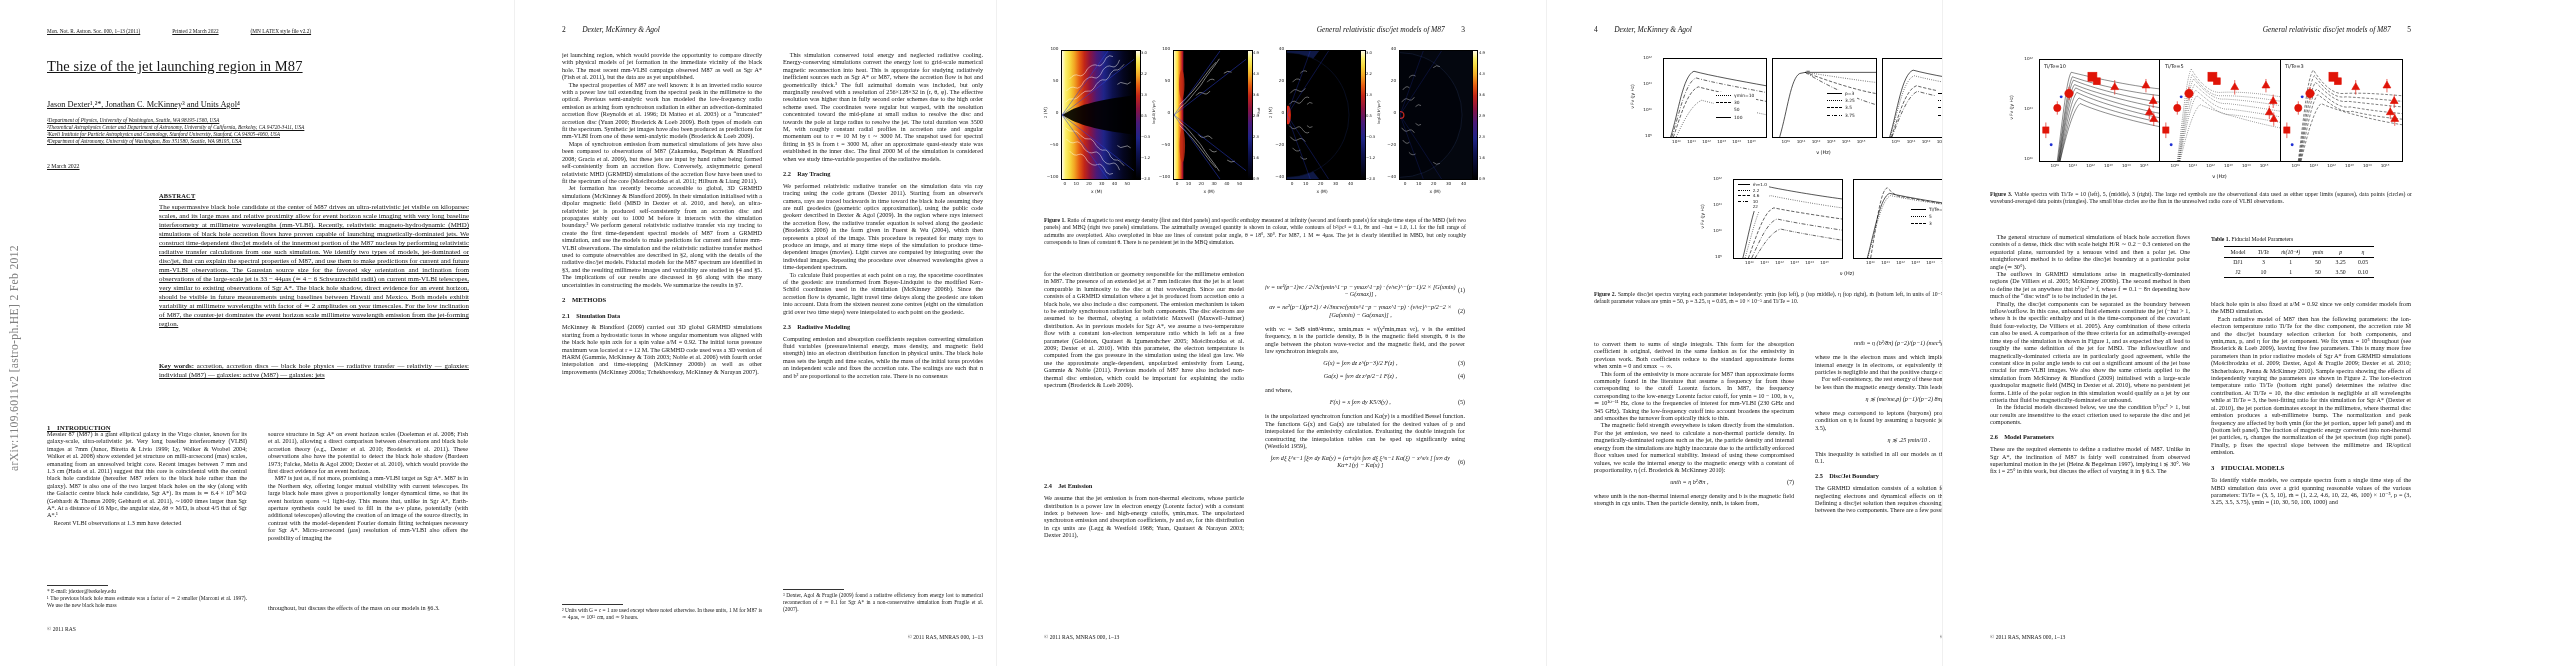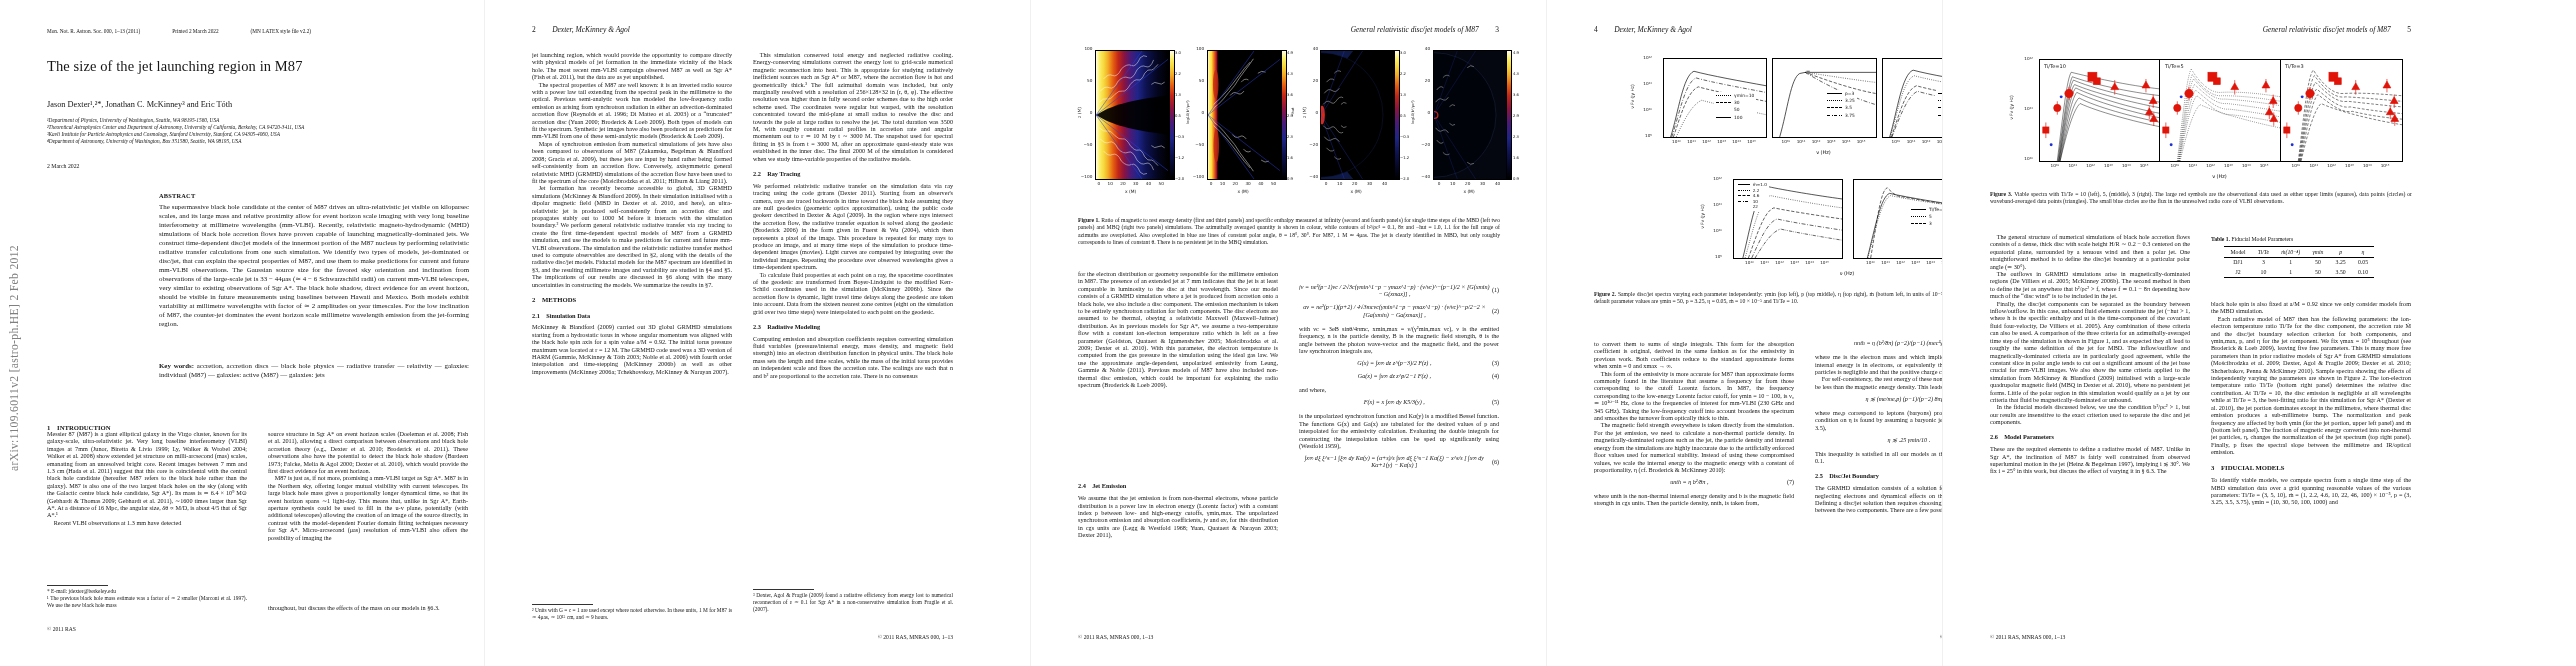--- a/index.html
+++ b/index.html
@@ -1,20 +1,20 @@
 <!DOCTYPE html>
 <html style="font-size:9px"><head>
 <meta charset="utf-8">
 <style>
   html,body{margin:0;padding:0;}
   body{width:2576px;height:667px;background:#ffffff;font-family:"Liberation Serif","DejaVu Serif",serif;color:#151515;}
   .page{position:absolute;top:0;width:515px;height:667px;background:#fff;overflow:hidden;}
-  #pg1{left:0}#pg2{left:484px}#pg3{left:1030px}#pg4{left:1546px}#pg5{left:1942px}
+  #pg1{left:0}#pg2{left:514px}#pg3{left:996px}#pg4{left:1546px}#pg5{left:1942px}
   #pg2,#pg3,#pg4,#pg5{border-left:0.6px solid #f0f0f0}
-  .abs{position:absolute;}
+  .abs{position:absolute;text-decoration:underline;}
   .jline{left:47px;top:28px;width:422px;font-size:5.3px;display:flex;}
   .jline span{margin-right:32px;white-space:nowrap}
   .title{left:47px;top:58px;width:422px;font-size:14.5px;font-weight:normal;letter-spacing:0.1px;margin:0;}
   .authors{left:47px;top:100px;width:422px;font-size:8.3px;}
   .affils{left:47px;top:117px;width:422px;font-size:5.3px;line-height:7px;font-style:italic;}
   .date{left:47px;top:163px;font-size:5.8px;}
   .abslabel{left:159px;top:192px;font-size:6.4px;font-weight:bold;letter-spacing:0.2px;}
   .abstract{left:159px;top:202px;width:310px;font-size:6.9px;line-height:9px;text-align:justify;}
   .keywords{left:159px;top:361px;width:310px;font-size:6.9px;line-height:9px;text-align:justify;}
   .b{font-weight:bold}
@@ -64,21 +64,21 @@
 <body>
 
 <div class="page" id="pg1">
   <div class="arxiv">arXiv:1109.6011v2  [astro-ph.HE]  2 Feb 2012</div>
   <div class="abs jline">
     <span>Mon. Not. R. Astron. Soc. 000, 1–13 (2011)</span>
     <span>Printed 2 March 2022</span>
     <span>(MN LATEX style file v2.2)</span>
   </div>
   <h1 class="abs title">The size of the jet launching region in M87</h1>
-  <div class="abs authors">Jason Dexter¹,²*, Jonathan C. McKinney³ and Eric Tóth</div>
+  <div class="abs authors">Jason Dexter¹,²*, Jonathan C. McKinney³ and Units Agol⁴</div>
   <div class="abs affils">
     <div>¹Department of Physics, University of Washington, Seattle, WA 98195-1560, USA</div>
     <div>²Theoretical Astrophysics Center and Department of Astronomy, University of California, Berkeley, CA 94720-3411, USA</div>
     <div>³Kavli Institute for Particle Astrophysics and Cosmology, Stanford University, Stanford, CA 94305-4060, USA</div>
     <div>⁴Department of Astronomy, University of Washington, Box 351580, Seattle, WA 98195, USA</div>
   </div>
   <div class="abs date">2 March 2022</div>
   <div class="abs abslabel">ABSTRACT</div>
   <div class="abs abstract">The supermassive black hole candidate at the center of M87 drives an ultra-relativistic jet visible on kiloparsec scales, and its large mass and relative proximity allow for event horizon scale imaging with very long baseline interferometry at millimetre wavelengths (mm-VLBI). Recently, relativistic magneto-hydrodynamic (MHD) simulations of black hole accretion flows have proven capable of launching magnetically-dominated jets. We construct time-dependent disc/jet models of the innermost portion of the M87 nucleus by performing relativistic radiative transfer calculations from one such simulation. We identify two types of models, jet-dominated or disc/jet, that can explain the spectral properties of M87, and use them to make predictions for current and future mm-VLBI observations. The Gaussian source size for the favored sky orientation and inclination from observations of the large-scale jet is 33 − 44μas (≃ 4 − 6 Schwarzschild radii) on current mm-VLBI telescopes, very similar to existing observations of Sgr A*. The black hole shadow, direct evidence for an event horizon, should be visible in future measurements using baselines between Hawaii and Mexico. Both models exhibit variability at millimetre wavelengths with factor of ≃ 2 amplitudes on year timescales. For the low inclination of M87, the counter-jet dominates the event horizon scale millimetre wavelength emission from the jet-forming region.</div>
   <div class="abs keywords"><span class="b">Key words:</span> <span>accretion, accretion discs — black hole physics — radiative transfer — relativity — galaxies: individual (M87) — galaxies: active (M87) — galaxies: jets</span></div>

